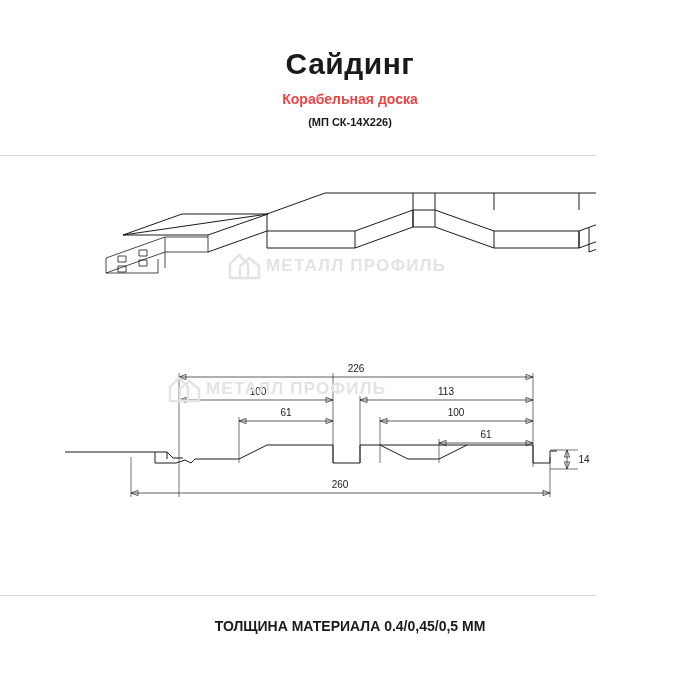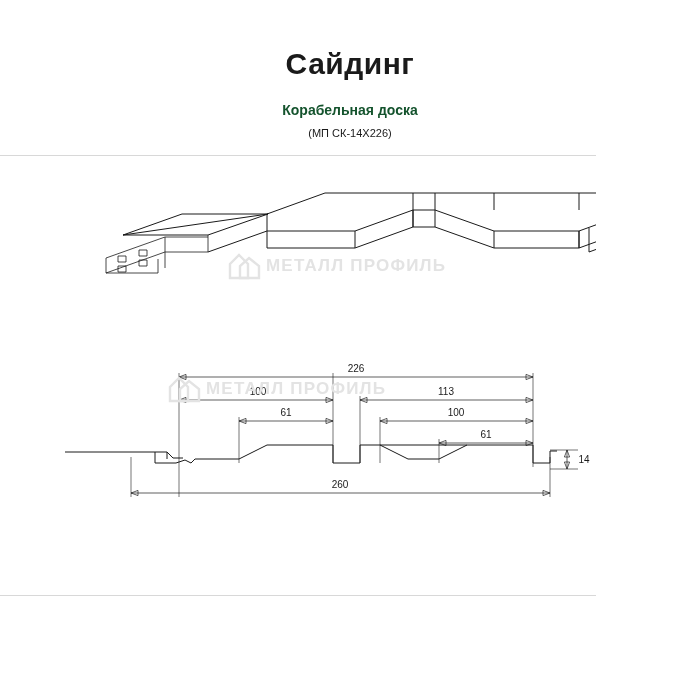--- a/index.html
+++ b/index.html
@@ -29,30 +29,30 @@
     text-align: center;
   }
   .title {
     font-size: 30px;
     font-weight: bold;
     letter-spacing: 0.5px;
     line-height: 36px;
     color: #1a1a1a;
   }
   .subtitle {
-    margin-top: 19px;
+    margin-top: 8px;
     font-size: 14px;
     font-weight: bold;
-    color: #14532d;
+    color: #ef4444;
     line-height: 18px;
   }
   .code {
     margin-top: 7px;
     font-size: 11px;
-    font-weight: normal;
+    font-weight: bold;
     color: #1a1a1a;
     line-height: 14px;
   }
 
   
   .iso-wrap {
     position: absolute;
     top: 180px;
     left: 60px;
     width: 580px;
@@ -288,14 +288,15 @@
   <div class="wm wm-2">
     <svg width="34" height="28" viewBox="0 0 34 28">
       <path d="M2 26 L2 12 L11 3 L20 12 L20 26 Z" fill="none" stroke="#e3e3e3" stroke-width="2.4"></path>
       <path d="M12 26 L12 14 L21 6 L31 14 L31 26 Z" fill="none" stroke="#e3e3e3" stroke-width="2.4"></path>
     </svg>
     <span class="wm-text">МЕТАЛЛ ПРОФИЛЬ</span>
   </div>
 
   <div class="divider divider-bottom"></div>
 
+  <div class="footer">ТОЛЩИНА МАТЕРИАЛА 0.4/0,45/0,5 ММ</div>
 
 </div>
 
 </body></html>

